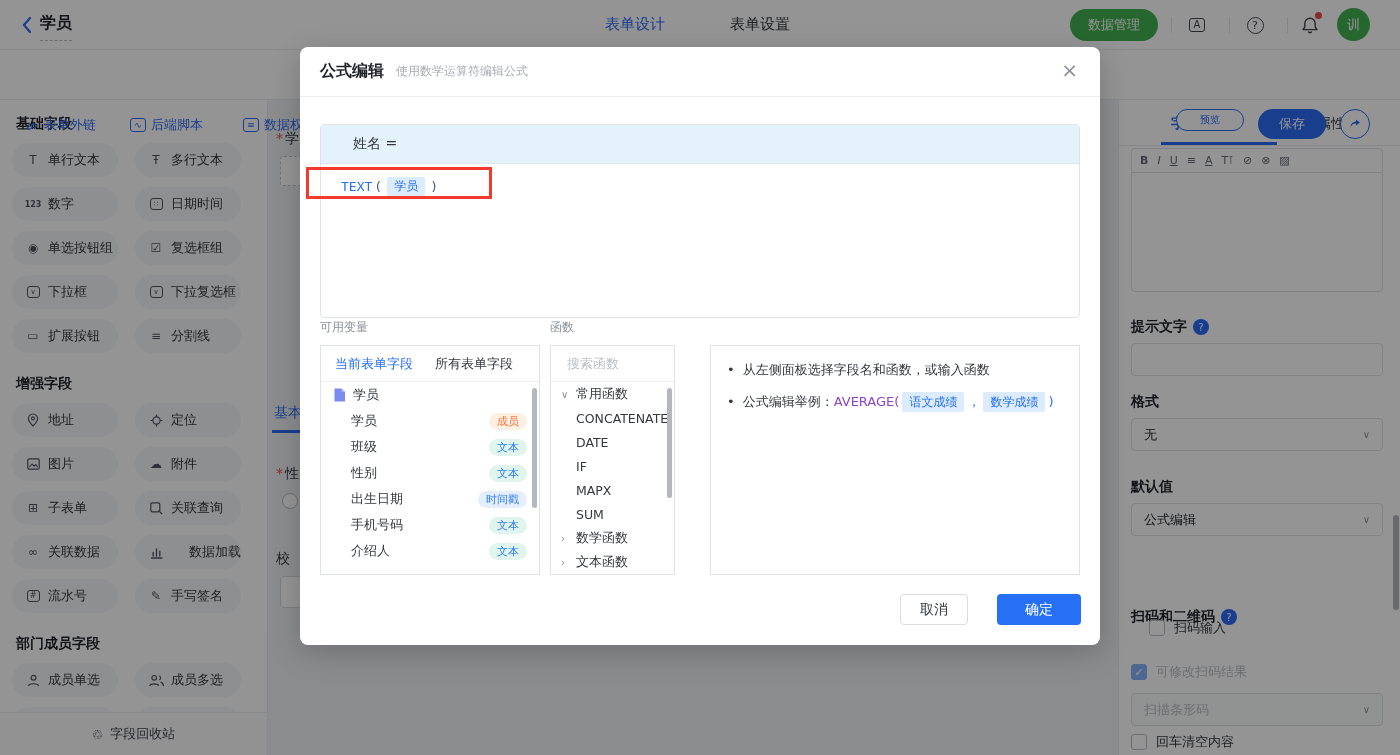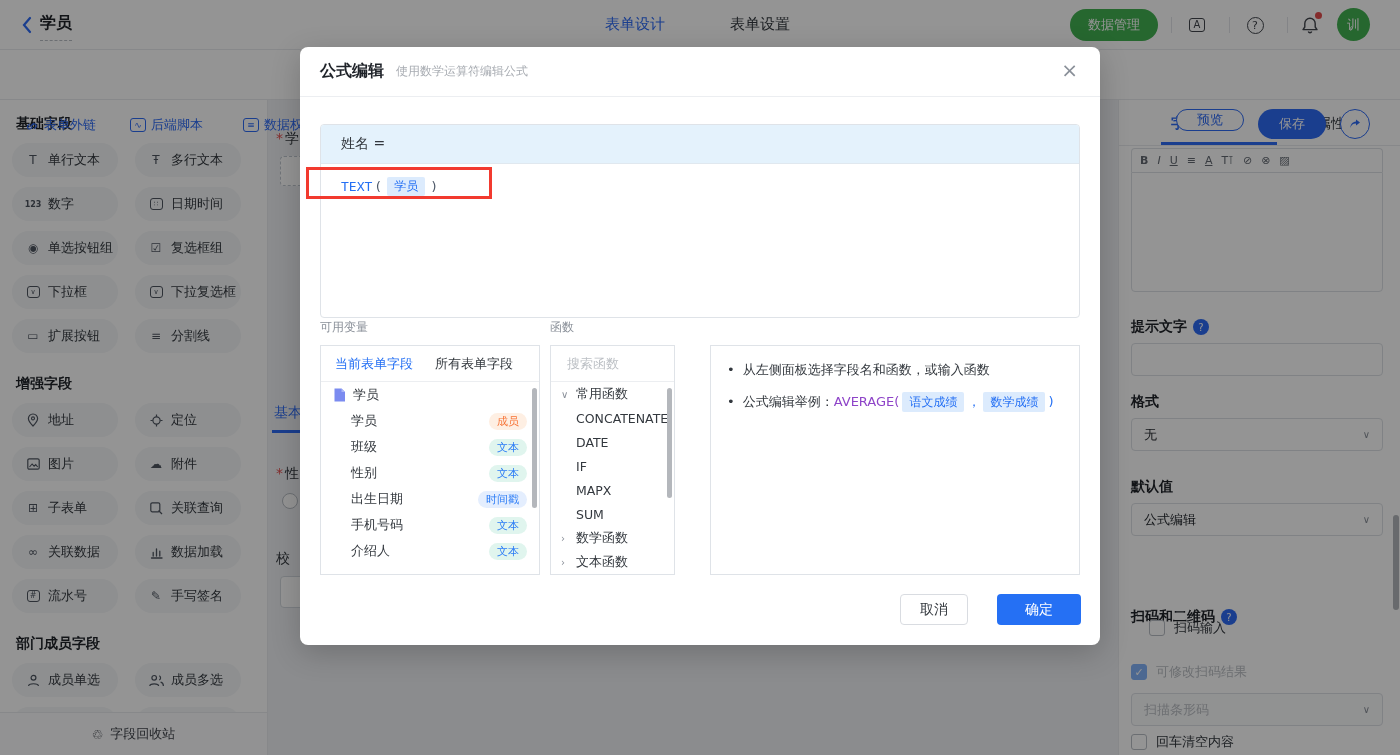--- a/index.html
+++ b/index.html
@@ -20,21 +20,21 @@
   .ico-btn { top:14px; width:22px; height:22px; color:#42464d; display:flex; align-items:center; justify-content:center; cursor:pointer; }
   .boxed { display:inline-flex; align-items:center; justify-content:center; border:1.3px solid currentColor; border-radius:3px; width:16px; height:14px; font-size:9px; line-height:1; }
   .help-circ { border:1.4px solid currentColor; border-radius:50%; width:17px; height:17px; display:inline-flex; align-items:center; justify-content:center; font-size:11px; }
   .bell-wrap { position:relative; }
   .red-dot { position:absolute; right:-1px; top:-2px; width:7px; height:7px; border-radius:50%; background:#e34d4d; }
   .avatar { left:1337px; top:8px; width:33px; height:33px; border-radius:50%; background:#43b152; color:#fff; font-size:13px; display:flex; align-items:center; justify-content:center; cursor:pointer; }
 
   
   .toolbar2 { left:0; top:50px; width:1400px; height:50px; background:#fff; border-bottom:1px solid #e8eaee; z-index:1; }
   .tb-link { top:66px; font-size:13px; color:#2e6bf5; display:flex; align-items:center; gap:5px; cursor:pointer; }
-  .btn-outline { left:1176px; top:59px; width:68px; height:22px; border:1px solid #2e6bf5; color:#2e6bf5; background:#fff; border-radius:15px; font-size:13px; cursor:pointer; }
+  .btn-outline { left:1176px; top:59px; width:68px; height:22px; border:1px solid #2e6bf5; color:#2e6bf5; background:#fff; border-radius:15px; font-size:10px; cursor:pointer; }
   .btn-solid { left:1258px; top:59px; width:68px; height:30px; border:none; color:#fff; background:#2e6bf5; border-radius:15px; font-size:13px; cursor:pointer; }
   .share-circ { left:1340px; top:59px; width:30px; height:30px; border:1px solid #2e6bf5; border-radius:50%; color:#2e6bf5; display:flex; align-items:center; justify-content:center; cursor:pointer; background:#fff; }
 
   
   .lsb { left:0; top:100px; width:268px; height:655px; background:#fff; border-right:1px solid #e8eaee; overflow:hidden; }
   .sec-title { position:absolute; left:16px; font-size:14px; font-weight:700; color:#1f2329; }
   .fpill { position:absolute; width:106px; height:34px; background:#f4f6f8; border-radius:17px; display:flex; align-items:center; padding-left:13px; gap:7px; font-size:13px; color:#33383e; cursor:grab; }
   .fpill .fic { width:16px; color:#4e5560; font-size:12px; display:inline-flex; justify-content:center; align-items:center; }
   .recycle-bar { position:absolute; left:0; top:612px; width:267px; height:43px; background:#fbfbfd; border-top:1px solid #e8eaee; display:flex; align-items:center; justify-content:center; gap:7px; font-size:13px; color:#42464d; cursor:pointer; }
 
@@ -72,21 +72,21 @@
   .scrollthumb { position:absolute; width:6px; border-radius:3px; background:#b4b7bc; }
 
   
   .overlay { left:0; top:0; width:1400px; height:755px; background:rgba(0,0,0,0.42); z-index:50; }
   .modal { left:300px; top:47px; width:800px; height:598px; background:#fff; border-radius:8px; z-index:60; box-shadow:0 8px 30px rgba(0,0,0,.2); }
   .m-header { position:absolute; left:0; top:0; width:800px; height:50px; border-bottom:1px solid #eceef1; display:flex; align-items:center; padding:0 20px; gap:12px; }
   .m-title { font-size:16px; font-weight:600; color:#1f2329; }
   .m-sub { font-size:12px; color:#a8acb2; }
   .m-close { position:absolute; right:22px; top:13px; font-size:20px; color:#8a9099; cursor:pointer; line-height:1; }
   .f-box { position:absolute; left:20px; top:77px; width:760px; height:194px; border:1px solid #dfe3e8; border-radius:4px; overflow:hidden; }
-  .f-head { height:39px; background:#e4f2fc; display:flex; align-items:center; padding:0 20px; font-size:14px; color:#33383e; border-bottom:1px solid #e0e8ef; }
+  .f-head { height:39px; background:#e4f2fc; display:flex; align-items:center; padding:0 32px; font-size:14px; color:#33383e; border-bottom:1px solid #e0e8ef; }
   .f-body { padding:13px 20px; font-size:13px; display:flex; align-items:center; gap:2px; cursor:text; }
   .tok-fn { font-family:"DejaVu Sans Mono","Liberation Mono",monospace; color:#2570f4; font-size:13px; }
   .tok-paren { color:#4e5969; font-family:"DejaVu Sans Mono","Liberation Mono",monospace; }
   .chip { background:#dcebfd; color:#2570f4; border-radius:2px; padding:1px 7px; font-size:12px; margin:0 3px; }
   .red-anno { position:absolute; left:6px; top:120px; width:186px; height:32px; border:3px solid #f23a2f; z-index:5; pointer-events:none; }
   .p-label { position:absolute; top:272px; font-size:12px; color:#8a9099; }
   .panel { position:absolute; top:298px; height:230px; border:1px solid #dfe3e8; border-radius:0; background:#fff; overflow:hidden; }
   .vars { left:20px; width:220px; }
   .vtabs { height:36px; border-bottom:1px solid #eceef1; display:flex; align-items:center; gap:22px; padding:0 14px; font-size:13px; }
   .vtab { cursor:pointer; color:#33383e; }
@@ -272,21 +272,21 @@
             <rect x="0.8" y="0.8" width="9" height="9" rx="1.5" fill="none" stroke="#4e5560" stroke-width="1.2"></rect>
             <path d="M8.5 8.5 l3.5 3.5" stroke="#4e5560" stroke-width="1.3"></path>
           </svg>
         </span>
         <span>关联查询</span>
       </div>
     <div class="fpill" style="left:12px;top:435px;">
         <span class="fic">∞</span>
         <span>关联数据</span>
       </div>
-    <div class="fpill" style="left:135px;top:435px;">
+    <div class="fpill" style="left:135px;top:435px;justify-content:space-between;">
         <span class="fic">
           <svg width="13" height="13" viewBox="0 0 13 13">
             <g stroke="#4e5560" stroke-width="1.3" fill="none" stroke-linecap="round">
               <path d="M1.5 12 h10.5"></path>
               <path d="M3.2 10 V6.5 M6.5 10 V3 M9.8 10 V5.2"></path>
             </g>
           </svg>
         </span>
         <span>数据加载</span>
       </div>

